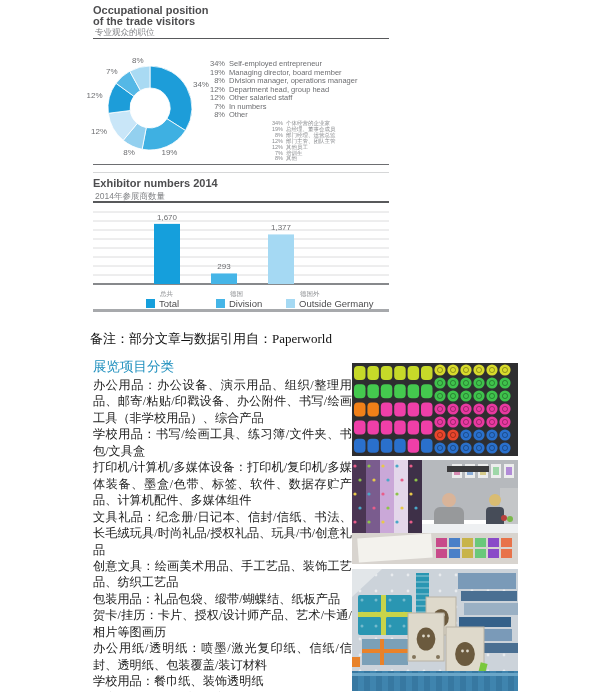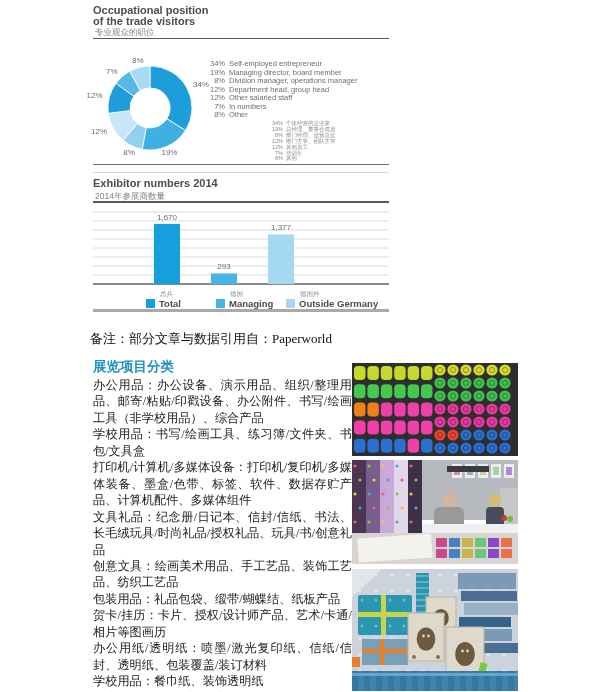--- a/index.html
+++ b/index.html
@@ -18,24 +18,24 @@
   .leg-en .row{display:flex;}
   .leg-en .pct{width:20px;text-align:right;margin-right:4px;flex:none;}
   .leg-zh{font-size:5.5px;line-height:5.9px;color:#8a8c8f;}
   .leg-zh .row{display:flex;}
   .leg-zh .pct{width:15px;text-align:right;margin-right:3px;flex:none;}
   
   .bar-leg-item{position:absolute;top:0;}
   .bar-leg-zh{font-size:6.5px;color:#8a8c8f;margin-left:14px;line-height:7px;}
   .bar-leg-row{display:flex;align-items:center;margin-top:1px;}
   .bar-leg-sq{width:9px;height:9px;margin-right:4px;flex:none;}
-  .bar-leg-lab{font-size:9.5px;font-weight:bold;color:#4d4d4f;white-space:nowrap;}
+  .bar-leg-lab{font-size:9.5px;font-weight:normal;color:#4d4d4f;white-space:nowrap;}
   
   .note{font-size:13px;color:#111;font-family:"Liberation Serif",serif;text-align:right;}
-  .cat-head{font-size:13.5px;font-weight:bold;}
+  .cat-head{font-size:13.5px;font-weight:normal;}
   .cat-list{width:259px;font-family:"Liberation Serif",serif;font-size:12.2px;
             line-height:16.45px;color:#1b1b1b;text-align:justify;}
   .photo{position:absolute;left:352px;width:166px;overflow:hidden;}
   svg text{font-family:"Liberation Sans",sans-serif;}
 </style>
 </head>
 <body>
 
 <div class="page">
 
@@ -154,21 +154,21 @@
         <div class="bar-leg-zh">总共</div>
         <div class="bar-leg-row">
           <span class="bar-leg-sq" style="background: rgb(21, 159, 220);"></span>
           <span class="bar-leg-lab">Total</span>
         </div>
       </div>
       <div class="bar-leg-item" style="left: 123px;">
         <div class="bar-leg-zh">德国</div>
         <div class="bar-leg-row">
           <span class="bar-leg-sq" style="background: rgb(69, 181, 231);"></span>
-          <span class="bar-leg-lab">Managing</span>
+          <span class="bar-leg-lab">Division</span>
         </div>
       </div>
       <div class="bar-leg-item" style="left: 193px;">
         <div class="bar-leg-zh">德国外</div>
         <div class="bar-leg-row">
           <span class="bar-leg-sq" style="background: rgb(165, 217, 243);"></span>
           <span class="bar-leg-lab">Outside Germany</span>
         </div>
       </div>
     </div>

